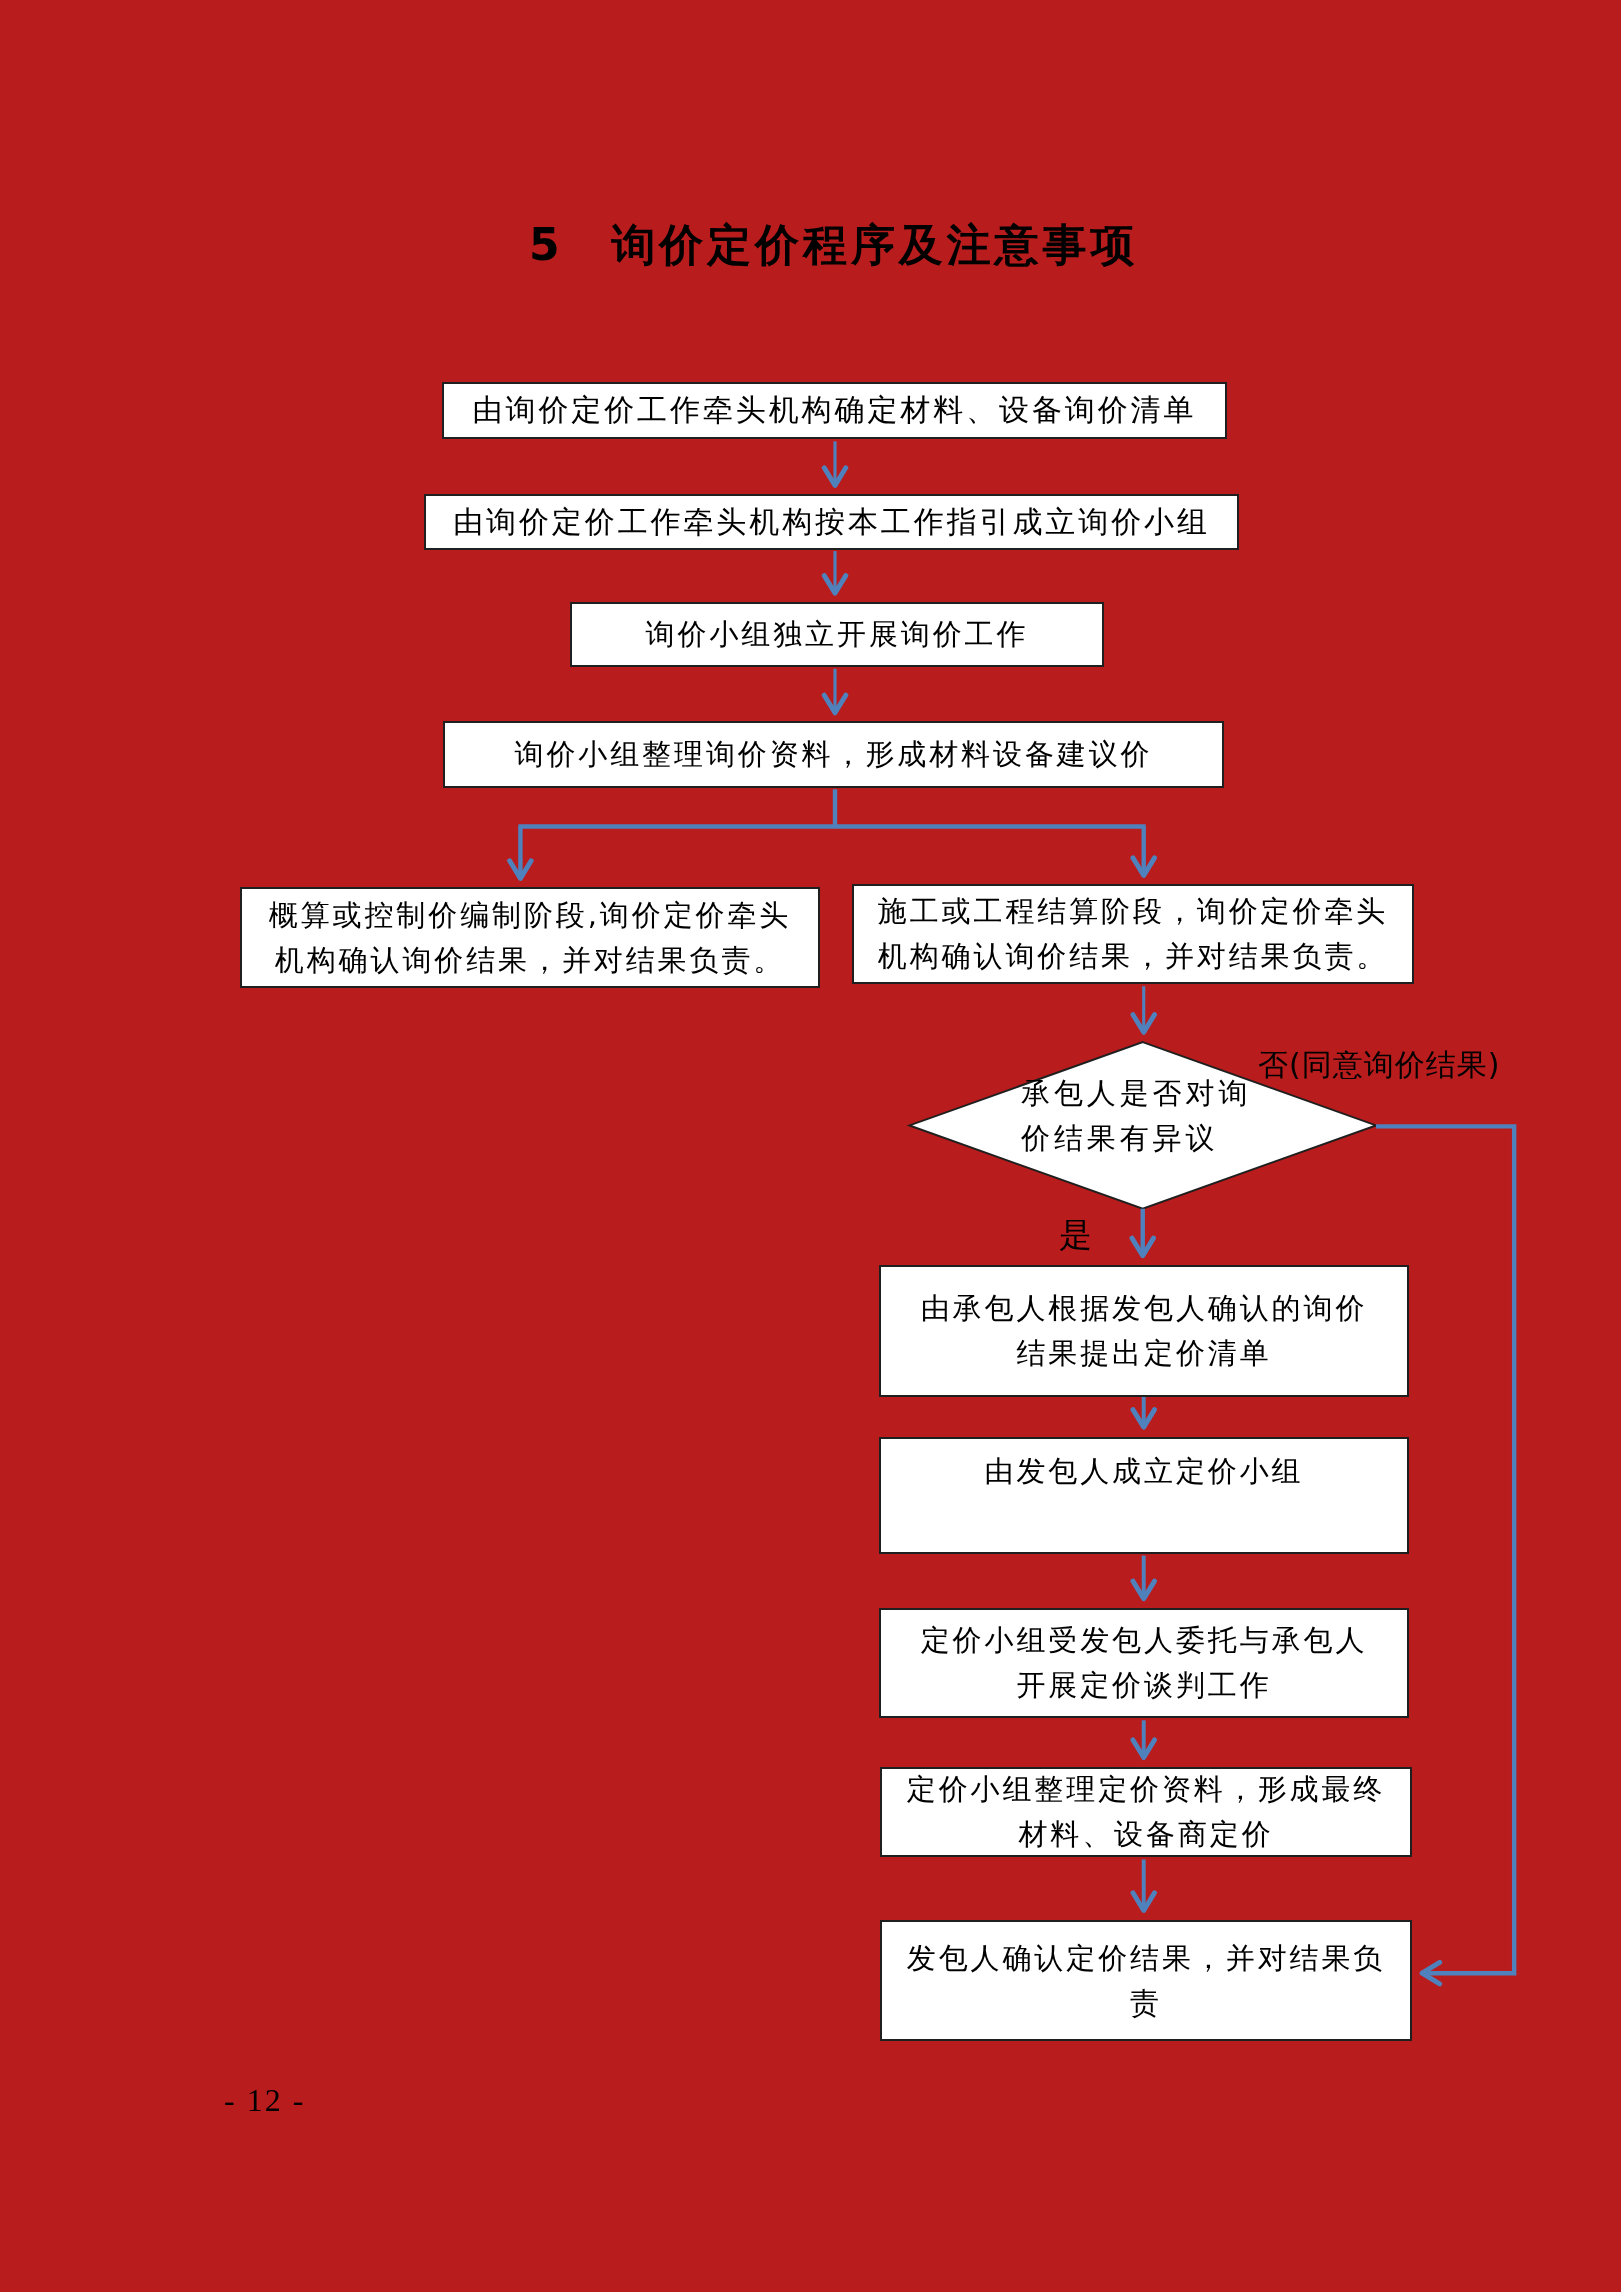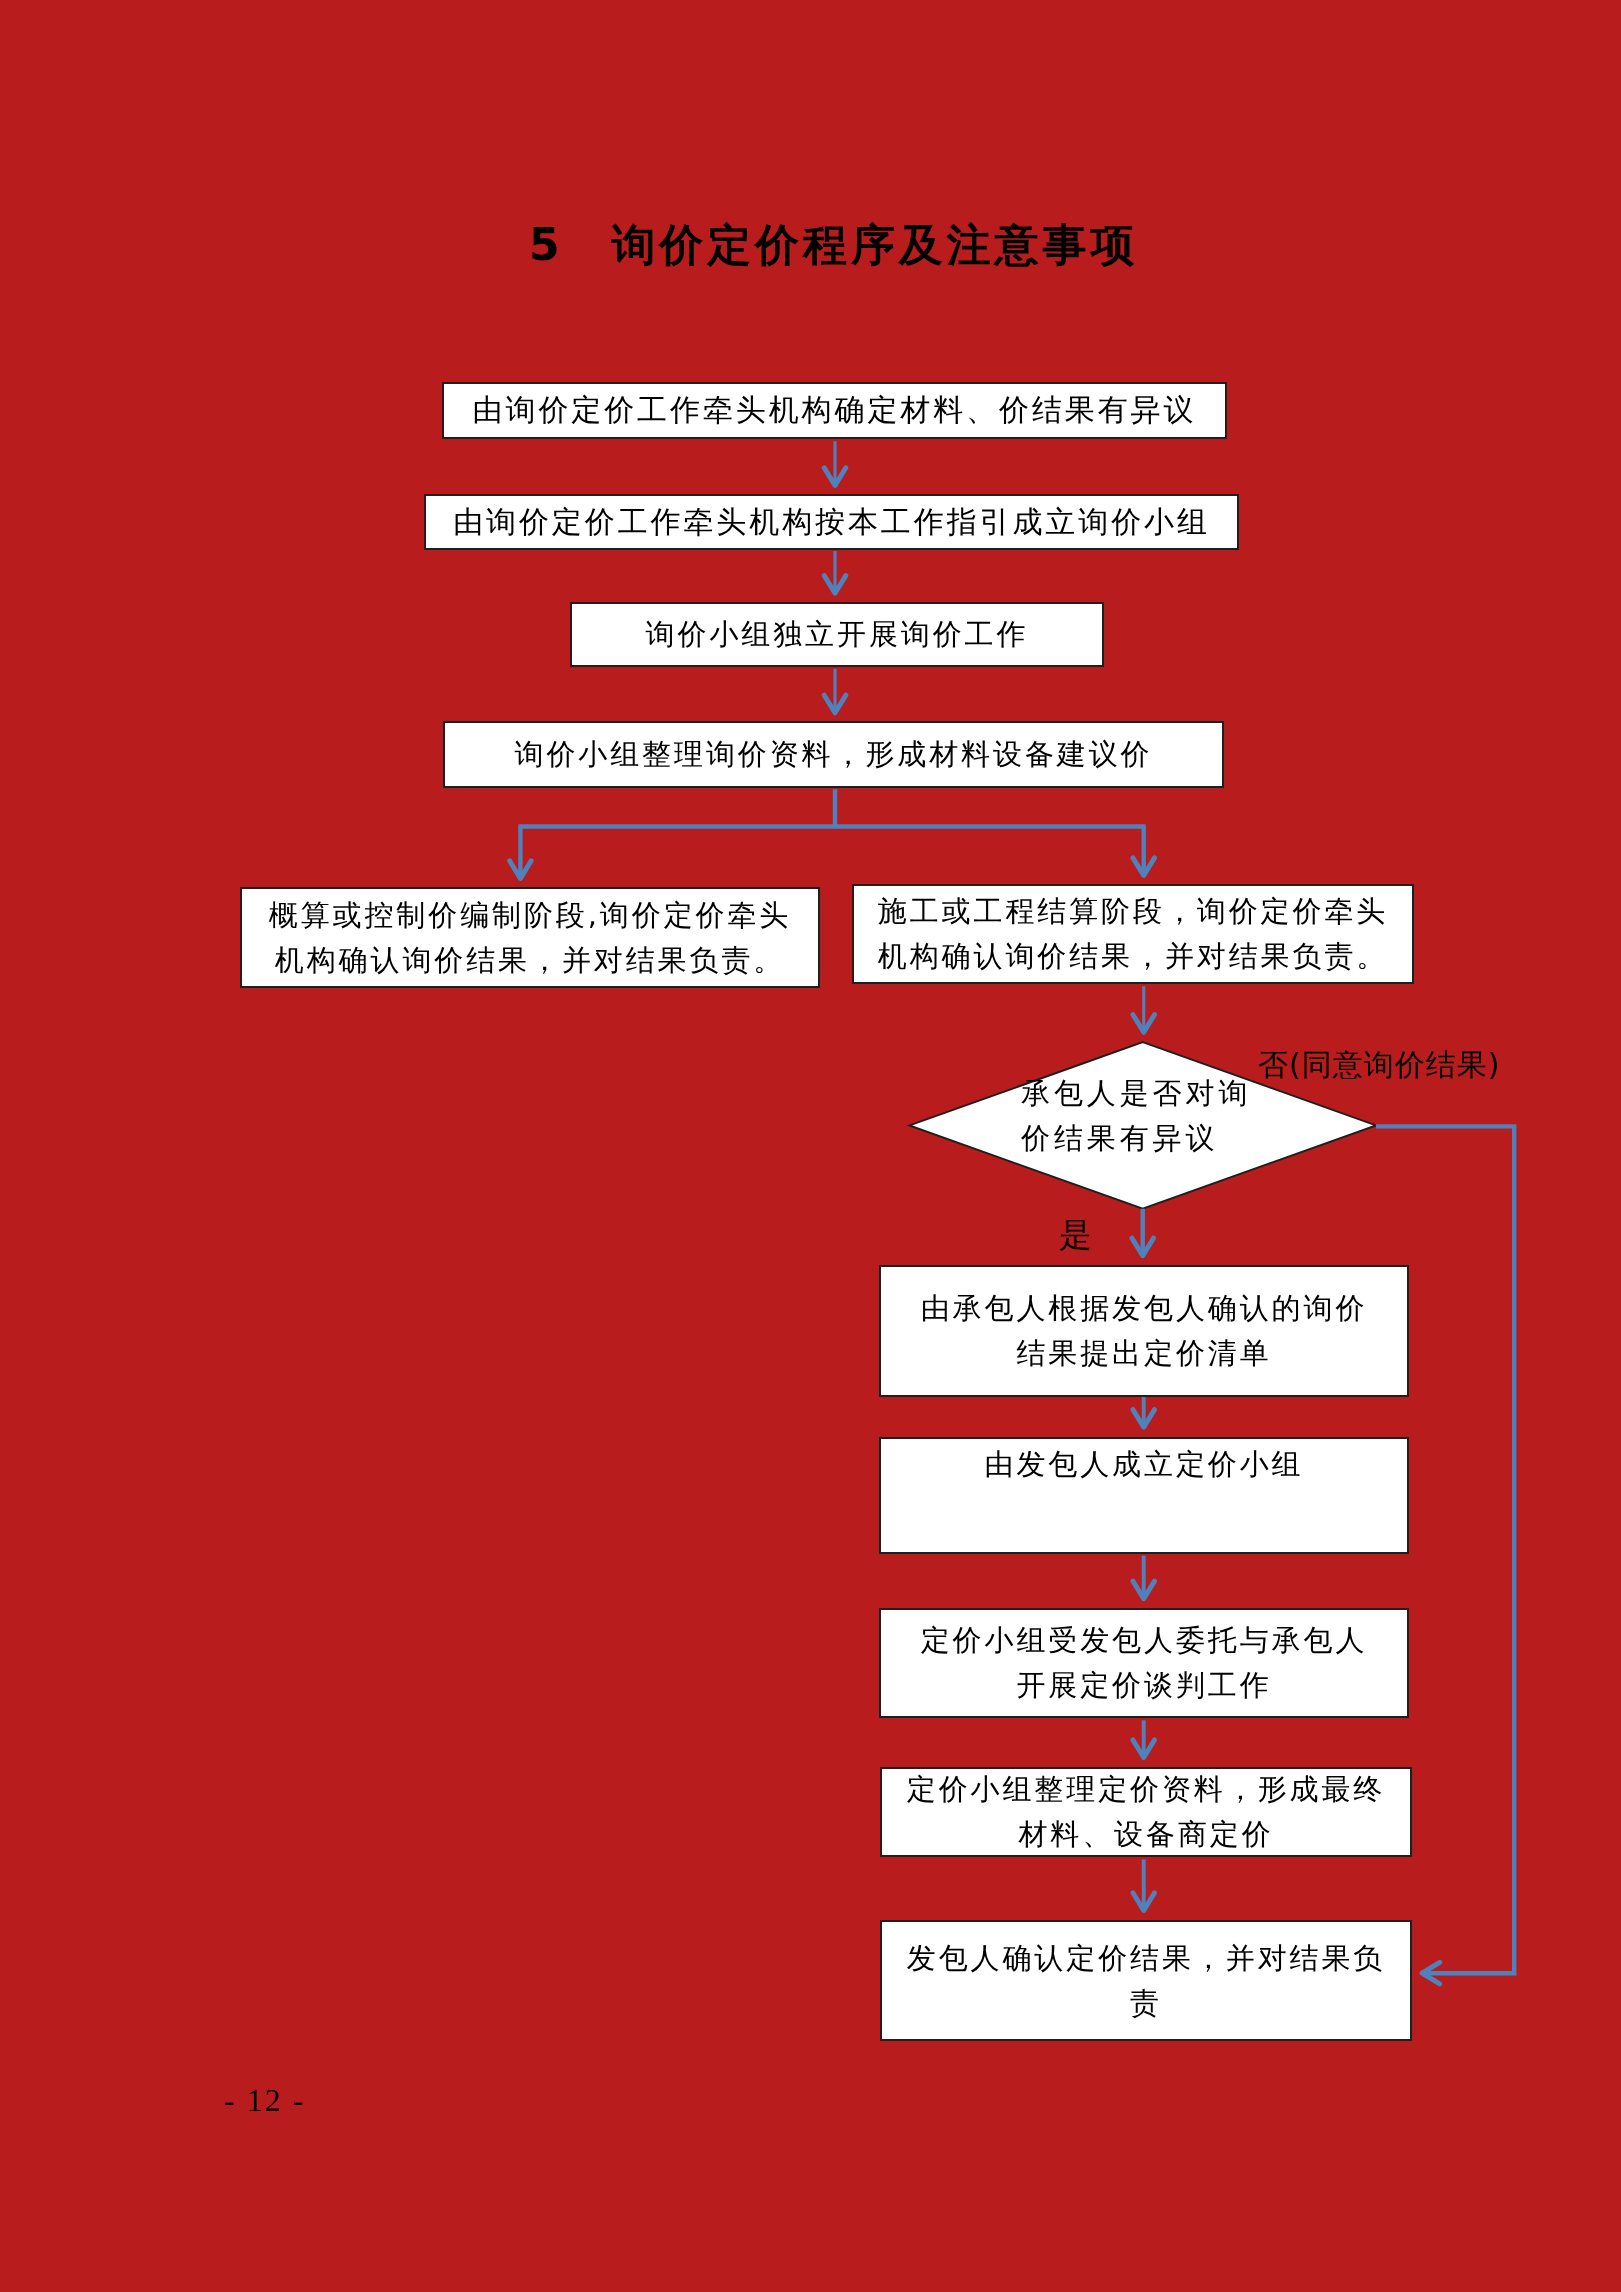--- a/index.html
+++ b/index.html
@@ -27,21 +27,21 @@
   .flow-box{
     box-sizing:border-box;
     border:2px solid #1f1f1f;
     background:#fff;
     display:flex;align-items:center;justify-content:center;
     text-align:center;
     font-size:29px;letter-spacing:2.9px;line-height:1.55;
     white-space:pre-line;
   }
   .flow-box.single{letter-spacing:2.9px;}
-  .flow-box.top-align{align-items:flex-start;padding-top:3px;}
+  .flow-box.top-align{align-items:flex-start;padding-top:10px;}
   .b1,.b2{font-size:30px;}
   svg.connector-layer{position:absolute;left:0;top:0;}
   .decision-text{
     left:1021px;top:1074px;width:353px;
     font-size:29px;letter-spacing:3.9px;line-height:1.55;
     white-space:pre-line;text-align:left;font-family:Liberation Mono, monospace;
   }
   .label-no{
     left:1258px;top:1045px;
     font-size:30px;letter-spacing:1px;white-space:pre;
@@ -87,21 +87,21 @@
     <line x1="1166" y1="1233" x2="1166" y2="1280" stroke="#4f81bd" stroke-width="4.5" marker-end="url(#arr)"></line>
 
     <line x1="1167" y1="1414" x2="1167" y2="1455" stroke="#4f81bd" stroke-width="4" marker-end="url(#arr)"></line>
     <line x1="1167" y1="1587" x2="1167" y2="1630" stroke="#4f81bd" stroke-width="4" marker-end="url(#arr)"></line>
     <line x1="1167" y1="1755" x2="1167" y2="1792" stroke="#4f81bd" stroke-width="4" marker-end="url(#arr)"></line>
     <line x1="1167" y1="1897" x2="1167" y2="1948" stroke="#4f81bd" stroke-width="4" marker-end="url(#arr)"></line>
 
     <polyline points="1404,1149 1545,1149 1545,2013 1452,2013" fill="none" stroke="#4f81bd" stroke-width="4.5" stroke-linejoin="miter" marker-end="url(#arr)"></polyline>
   </svg>
 
-  <div class="abs flow-box single b1" style="left:442px;top:382px;width:785px;height:57px;">由询价定价工作牵头机构确定材料、价结果有异议</div>
+  <div class="abs flow-box single b1" style="left:442px;top:382px;width:785px;height:57px;">由询价定价工作牵头机构确定材料、设备询价清单</div>
 
   <div class="abs flow-box single b2" style="left:424px;top:494px;width:815px;height:56px;">由询价定价工作牵头机构按本工作指引成立询价小组</div>
 
   <div class="abs flow-box single" style="left:570px;top:602px;width:534px;height:65px;">询价小组独立开展询价工作</div>
 
   <div class="abs flow-box single" style="left:443px;top:721px;width:781px;height:67px;">询价小组整理询价资料，形成材料设备建议价</div>
 
   <div class="abs flow-box" style="left:240px;top:887px;width:580px;height:101px;">概算或控制价编制阶段,询价定价牵头
 机构确认询价结果，并对结果负责。</div>
 

